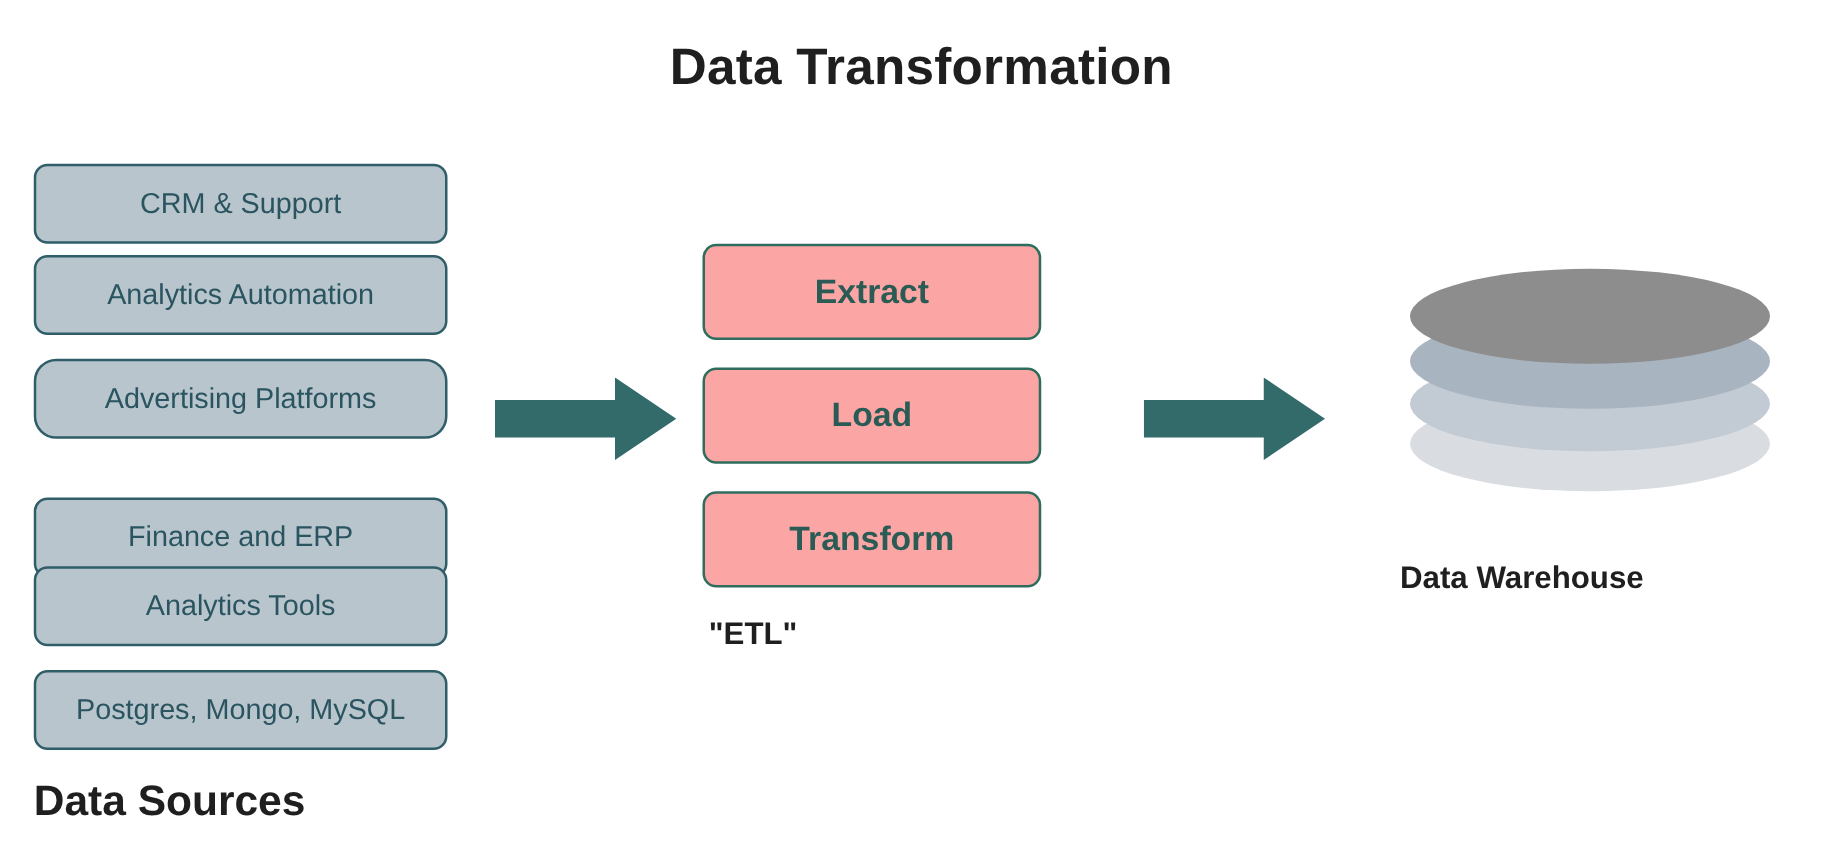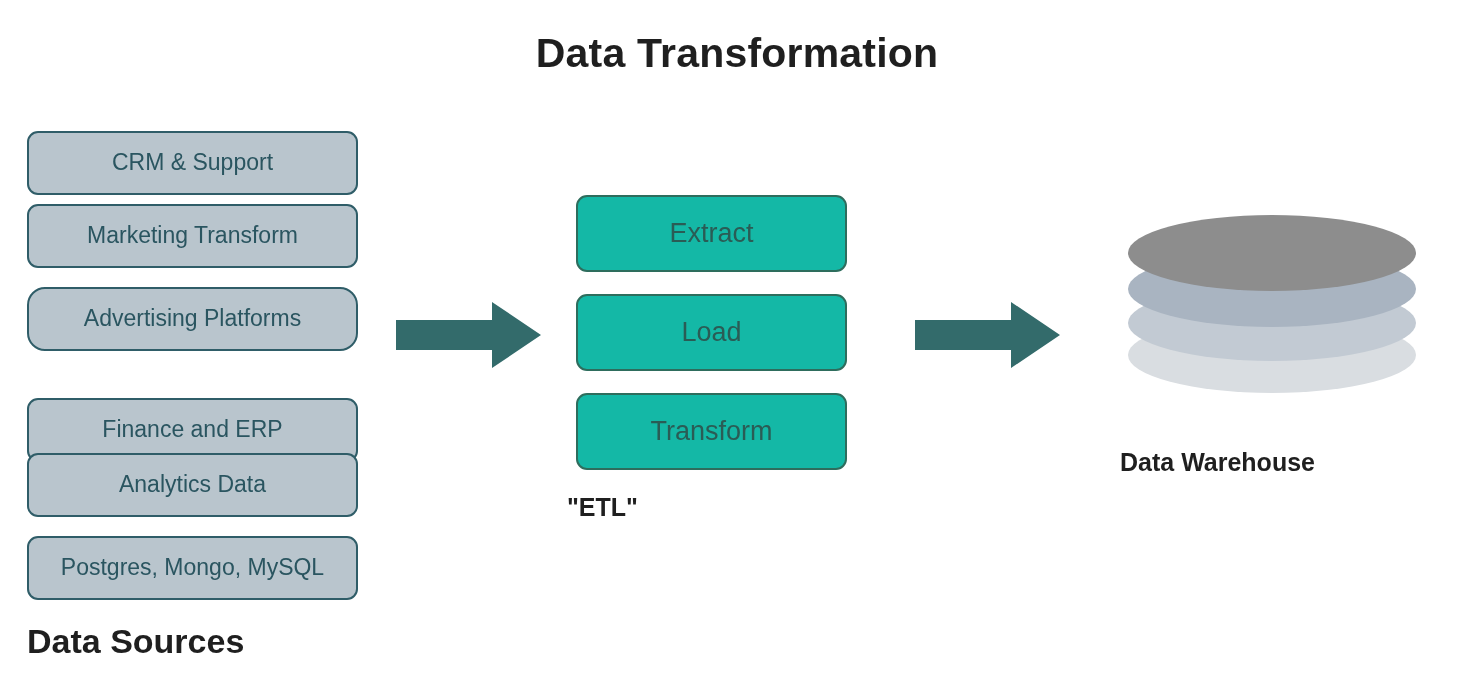--- a/index.html
+++ b/index.html
@@ -52,27 +52,28 @@
     width: 331px;
     height: 64px;
     background: #b9c5cd;
     border: 2.5px solid #2f5d68;
     color: #2a5560;
     font-size: 23px;
   }
 
   
   .etl-box {
-    left: 576px;
+    left: 562px;
     width: 271px;
     height: 77px;
-    background: #14b8a6;
+    background: #fca5a5;
     border: 2.5px solid #2e6d5d;
     color: #2a5c55;
     font-size: 27px;
+    font-weight: bold;
   }
 
   
   .caption {
     position: absolute;
     font-weight: bold;
     color: #1f1f1f;
     white-space: nowrap;
   }
   #caption-sources {
@@ -129,33 +130,33 @@
 
 <div id="canvas">
 
   <div id="diagram-title">Data Transformation</div>
 
   <div class="node-box source-box" style="top:131px;">
     <span>CRM &amp; Support</span>
   </div>
 
   <div class="node-box source-box" style="top:204px;">
-    <span>Marketing Transform</span>
+    <span>Analytics Automation</span>
   </div>
 
   <div class="node-box source-box" style="top:287px;border-radius:18px;">
     <span>Advertising Platforms</span>
   </div>
 
   <div class="node-box source-box" style="top:370px;margin-top:28px;">
     <span>Finance and ERP</span>
   </div>
 
   <div class="node-box source-box" style="top:453px;">
-    <span>Analytics Data</span>
+    <span>Analytics Tools</span>
   </div>
 
   <div class="node-box source-box" style="top:536px;">
     <span>Postgres, Mongo, MySQL</span>
   </div>
 
   <div class="caption" id="caption-sources">Data Sources</div>
 
   <div class="flow-arrow" id="arrow-sources-to-etl">
     <svg width="145" height="66" viewBox="0 0 145 66">

